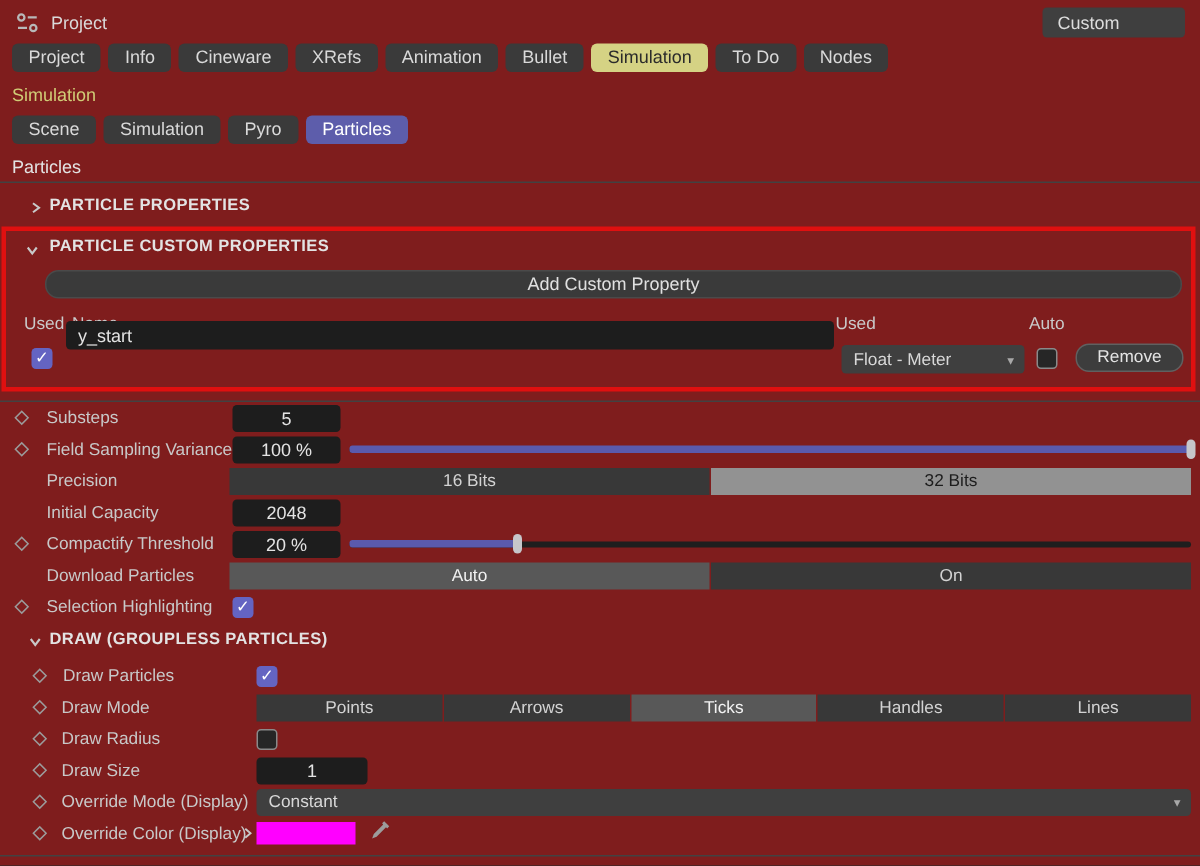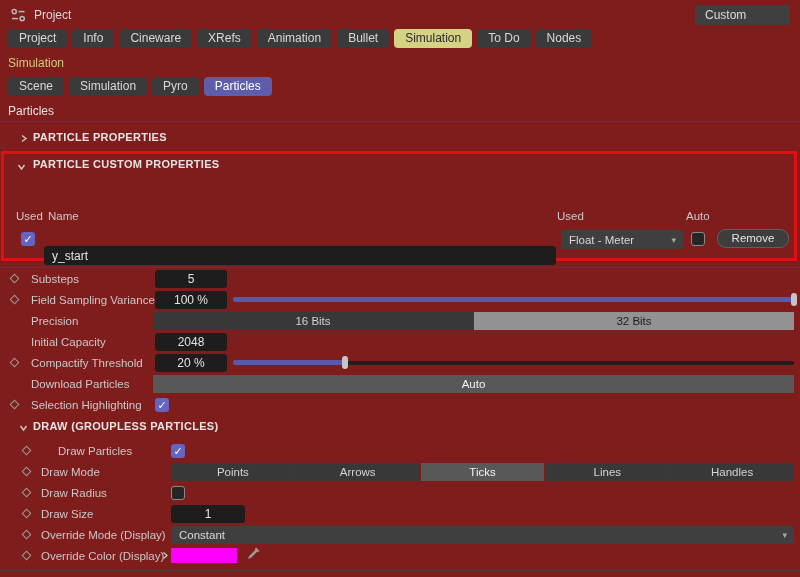--- a/index.html
+++ b/index.html
@@ -110,28 +110,29 @@
 
   <div class="abs annotation" style="left:1px;top:151px;width:790px;height:104px"></div>
 
   <span class="abs" style="left:17px;top:163px">
     <svg class="chev" width="9" height="8">
         <polyline points="1.5,2 4.5,6 7.5,2" stroke="#c8c8c8" stroke-width="1.4" fill="none"></polyline>
       </svg>
   </span>
   <span class="abs sec-head" style="left:33px;top:158px">PARTICLE CUSTOM PROPERTIES</span>
 
+  <div class="abs btn-wide" style="left:30px;top:180px;width:758px;height:19px">Add Custom Property</div>
 
   <span class="abs colhead" style="left:16px;top:210px">Used</span>
   <span class="abs colhead" style="left:48px;top:210px">Name</span>
   <span class="abs colhead" style="left:557px;top:210px">Used</span>
   <span class="abs colhead" style="left:686px;top:210px">Auto</span>
 
   <div class="abs checkbox checked" style="left:21px;top:232px"></div>
-  <input class="abs tinput namebox" style="left: 44px; top: 246px; width: 512px;" value="y_start">
+  <input class="abs tinput namebox" style="left: 44px; top: 214px; width: 512px;" value="y_start">
   <div class="abs dropdown" style="left:561px;top:230px;width:122px;height:19px">
     <span class="dtext">Float - Meter</span>
     <span class="darrow">▾</span>
   </div>
   <div class="abs checkbox unchecked" style="left:691px;top:232px"></div>
   <div class="abs pill" style="left:717px;top:229px;width:72px;height:19px">Remove</div>
 
   <div class="abs divider" style="top:267px"></div>
 
   <span class="abs diamond" style="left:11px;top:275px"></span>
@@ -163,45 +164,46 @@
   <div class="abs slider" style="left:233px;top:354px;width:561px">
     <div class="track"></div>
     <div class="fill" style="width: 20%;">
       <div class="handle"></div>
     </div>
   </div>
 
   <span class="abs rowlbl" style="left:31px;top:374px">Download Particles</span>
   <div class="abs seg" style="left:153px;top:375px;width:641px">
     <div class="sel-mid">Auto</div>
+    <div>On</div>
   </div>
 
   <span class="abs diamond" style="left:11px;top:401px"></span>
   <span class="abs rowlbl" style="left:31px;top:395px">Selection Highlighting</span>
   <div class="abs checkbox checked" style="left:155px;top:398px"></div>
 
   <span class="abs" style="left:19px;top:424px">
     <svg class="chev" width="9" height="8">
         <polyline points="1.5,2 4.5,6 7.5,2" stroke="#c8c8c8" stroke-width="1.4" fill="none"></polyline>
       </svg>
   </span>
   <span class="abs sec-head" style="left:33px;top:420px">DRAW (GROUPLESS PARTICLES)</span>
 
   <span class="abs diamond" style="left:23px;top:447px"></span>
-  <span class="abs rowlbl" style="left:58px;top:441px">Draw Particles</span>
+  <span class="abs rowlbl" style="left:42px;top:441px">Draw Particles</span>
   <div class="abs checkbox checked" style="left:171px;top:444px"></div>
 
   <span class="abs diamond" style="left:23px;top:468px"></span>
   <span class="abs rowlbl" style="left:41px;top:462px">Draw Mode</span>
   <div class="abs seg" style="left:171px;top:463px;width:623px">
     <div>Points</div>
     <div>Arrows</div>
     <div class="sel-mid">Ticks</div>
+    <div>Handles</div>
     <div>Lines</div>
-    <div>Handles</div>
   </div>
 
   <span class="abs diamond" style="left:23px;top:489px"></span>
   <span class="abs rowlbl" style="left:41px;top:483px">Draw Radius</span>
   <div class="abs checkbox unchecked" style="left:171px;top:486px"></div>
 
   <span class="abs diamond" style="left:23px;top:510px"></span>
   <span class="abs rowlbl" style="left:41px;top:504px">Draw Size</span>
   <input class="abs tinput numbox" style="left: 171px; top: 505px; width: 74px;" value="1">
 

